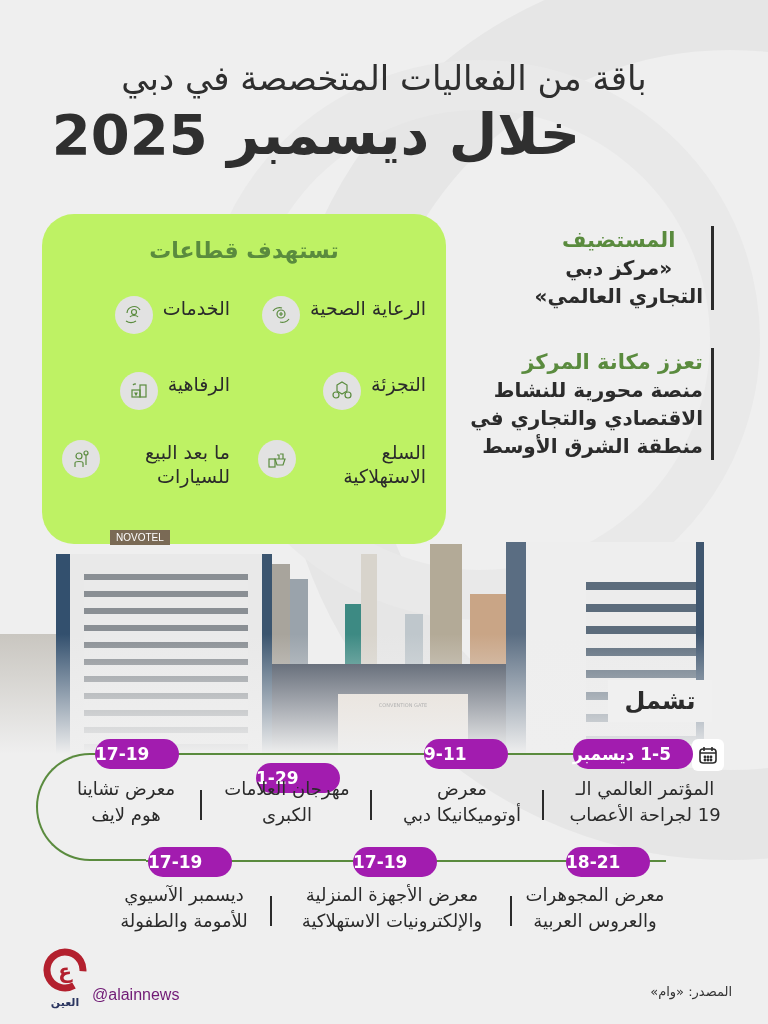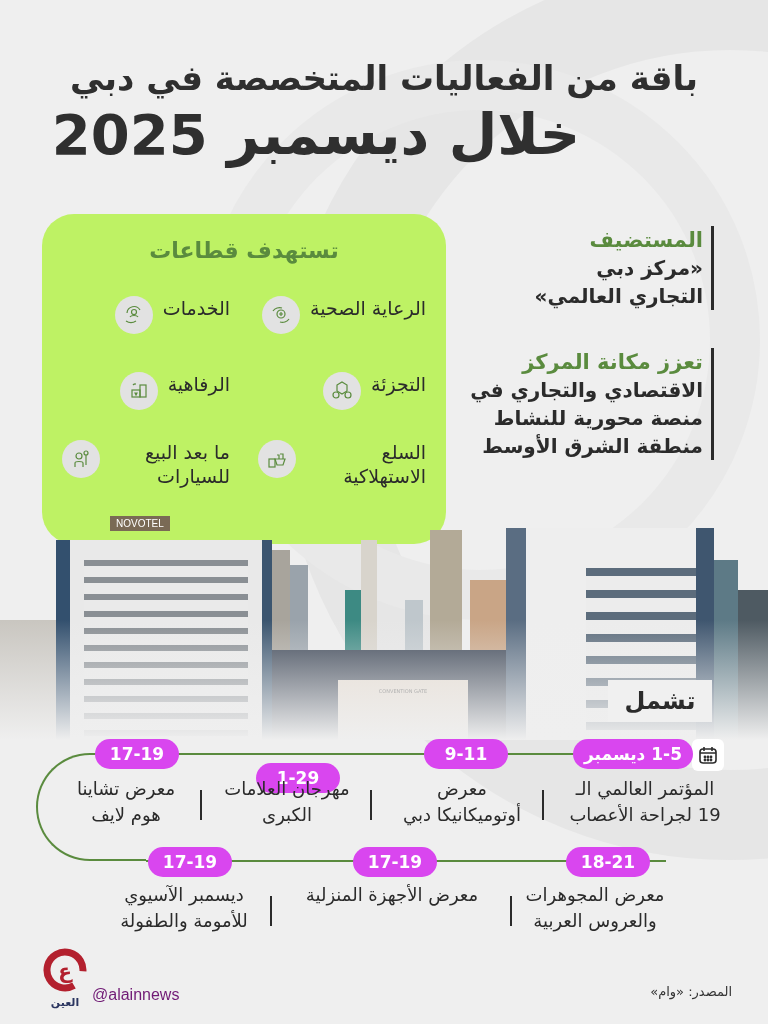--- a/index.html
+++ b/index.html
@@ -1,43 +1,43 @@
 <!DOCTYPE html>
 <html><head>
 <meta charset="utf-8">
 <style>
   * { box-sizing: border-box; margin: 0; padding: 0; }
   body { width: 768px; height: 1024px; overflow: hidden; background: #efefef; font-family: "DejaVu Sans", sans-serif; color: #2b2b2b; position: relative; }
   .bg-arc { position: absolute; border-radius: 50%; border: 90px solid #e6e6e6; }
   .arc1 { width: 900px; height: 900px; left: 280px; top: -40px; }
   .arc2 { width: 560px; height: 560px; left: 200px; top: 60px; border-width: 50px; border-color: #e9e9e9; }
 
-  .title1 { position: absolute; top: 58px; left: 0; width: 768px; text-align: center; font-size: 34px; font-weight: bold; direction: rtl; color: #2f2f2f; }
+  .title1 { position: absolute; top: 58px; left: 0; width: 768px; text-align: center; font-size: 34px; font-weight: normal; direction: rtl; color: #2f2f2f; }
   .title2 { position: absolute; top: 102px; left: 0; width: 632px; text-align: center; font-size: 56px; font-weight: bold; direction: rtl; color: #2f2f2f; letter-spacing: 1px; }
 
   .sectors-card { position: absolute; left: 42px; top: 214px; width: 404px; height: 330px; background: #bef264; border-radius: 32px; }
   .sectors-title { position: absolute; top: 24px; left: 0; width: 100%; text-align: center; font-size: 22px; font-weight: bold; color: #5a8b3e; direction: rtl; }
   .sector { position: absolute; display: flex; flex-direction: row-reverse; align-items: flex-start; gap: 10px; direction: rtl; }
   .sector .icon { width: 38px; height: 38px; border-radius: 50%; background: #e2e2e2; display: flex; align-items: center; justify-content: center; flex-shrink: 0; }
   .sector .label { font-size: 19px; color: #2b2b2b; text-align: right; line-height: 24px; }
   .sector .icon svg { width: 24px; height: 24px; }
 
   .info-block { position: absolute; right: 54px; direction: rtl; text-align: right; border-right: 3px solid #2b2b2b; padding-right: 8px; }
   .info-block .head { font-size: 21px; font-weight: bold; color: #5a8b3e; line-height: 28px; }
   .info-block .body { font-size: 20px; font-weight: bold; color: #2b2b2b; line-height: 28px; }
 
-  .skyline { position: absolute; left: 0; top: 495px; width: 768px; height: 245px; overflow: hidden; }
+  .skyline { position: absolute; left: 0; top: 509px; width: 704px; height: 245px; overflow: hidden; }
   .bld { position: absolute; bottom: 0; }
   .fade { position: absolute; left: 0; bottom: 0; width: 100%; height: 120px; background: linear-gradient(to bottom, rgba(239,239,239,0), #efefef); }
 
   .includes-tag { position: absolute; right: 56px; top: 680px; width: 104px; height: 42px; background: #f0f0f0; font-size: 24px; font-weight: bold; direction: rtl; text-align: center; line-height: 42px; color: #2b2b2b; }
 
   .timeline-line { position: absolute; height: 2px; background: #5a8b3e; }
   .curve { position: absolute; left: 36px; top: 753px; width: 110px; height: 108px; border: 2px solid #5a8b3e; border-right: none; border-radius: 54px 0 0 54px; }
-  .pill { position: absolute; height: 30px; border-radius: 15px; background: #d946ef; color: #fff; font-size: 17px; font-weight: bold; text-align: center; line-height: 30px; direction: rtl; }
+  .pill { position: absolute; height: 30px; border-radius: 15px; background: #a21caf; color: #fff; font-size: 17px; font-weight: bold; text-align: left; line-height: 30px; direction: rtl; }
   .cal { position: absolute; left: 692px; top: 739px; width: 32px; height: 32px; background: #fff; border-radius: 6px; display: flex; align-items: center; justify-content: center; }
   .event { position: absolute; direction: rtl; text-align: center; font-size: 18px; line-height: 26px; color: #2b2b2b; }
   .sep { position: absolute; width: 2px; height: 30px; background: #2b2b2b; }
 
   .footer-logo { position: absolute; left: 40px; top: 948px; width: 50px; height: 62px; }
   .handle { position: absolute; left: 92px; top: 986px; font-family: "Liberation Sans", sans-serif; font-size: 16px; color: #701a75; }
   .source { position: absolute; right: 36px; top: 984px; font-size: 13px; color: #333; direction: rtl; }
 </style>
 </head>
 <body>
@@ -110,30 +110,30 @@
           <circle cx="10" cy="9" r="3"></circle>
           <path d="M6 20v-4c0-2 8-2 8 0v4"></path>
           <circle cx="17" cy="6" r="2"></circle>
           <path d="M17 8v10"></path>
         </svg>
     </span>
     <span class="label" style="max-width:120px;">ما بعد البيع للسيارات</span>
   </div>
 </div>
 
-<div class="info-block" style="top:226px;">
+<div class="info-block" style="top:226px;text-align:center;">
   <div class="head">المستضيف</div>
   <div class="body">«مركز دبي</div>
   <div class="body">التجاري العالمي»</div>
 </div>
 
 <div class="info-block" style="top:348px;">
   <div class="head">تعزز مكانة المركز</div>
+  <div class="body">منصة محورية للنشاط</div>
   <div class="body">الاقتصادي والتجاري في</div>
-  <div class="body">منصة محورية للنشاط</div>
   <div class="body">منطقة الشرق الأوسط</div>
 </div>
 
 <div class="skyline">
   <div class="bld" style="left:0; width:60px; height:120px; background:#c9c6c0;"></div>
   <div class="bld" style="left:112px; width:30px; height:200px; background:#6f8aa3; bottom:0;"></div>
   <div class="bld" style="left:268px; width:22px; height:190px; background:#a8a49c;"></div>
   <div class="bld" style="left:290px; width:18px; height:175px; background:#9aa3ab;"></div>
   <div class="bld" style="left:345px; width:16px; height:150px; background:#3d8a83;"></div>
   <div class="bld" style="left:361px; width:16px; height:200px; background:#d8d4cc;"></div>
@@ -204,20 +204,21 @@
 <div class="pill" style="left:353px; top:847px; width:84px;">17-19</div>
 <div class="pill" style="left:148px; top:847px; width:84px;">17-19</div>
 
 <div class="event" style="left:510px; top:882px; width:170px;">
   <div>معرض المجوهرات</div>
   <div>والعروس العربية</div>
 </div>
 <div class="sep" style="left:510px; top:896px;"></div>
 <div class="event" style="left:282px; top:882px; width:220px;">
   <div>معرض الأجهزة المنزلية</div>
+  <div>والإلكترونيات الاستهلاكية</div>
 </div>
 <div class="sep" style="left:270px; top:896px;"></div>
 <div class="event" style="left:104px; top:882px; width:160px;">
   <div>ديسمبر الآسيوي</div>
   <div>للأمومة والطفولة</div>
 </div>
 
 <div class="footer-logo">
   <svg width="50" height="44" viewBox="0 0 50 44">
     <circle cx="25" cy="22" r="18" fill="none" stroke="#b3202e" stroke-width="7" stroke-dasharray="95 20" transform="rotate(60 25 22)"></circle>

